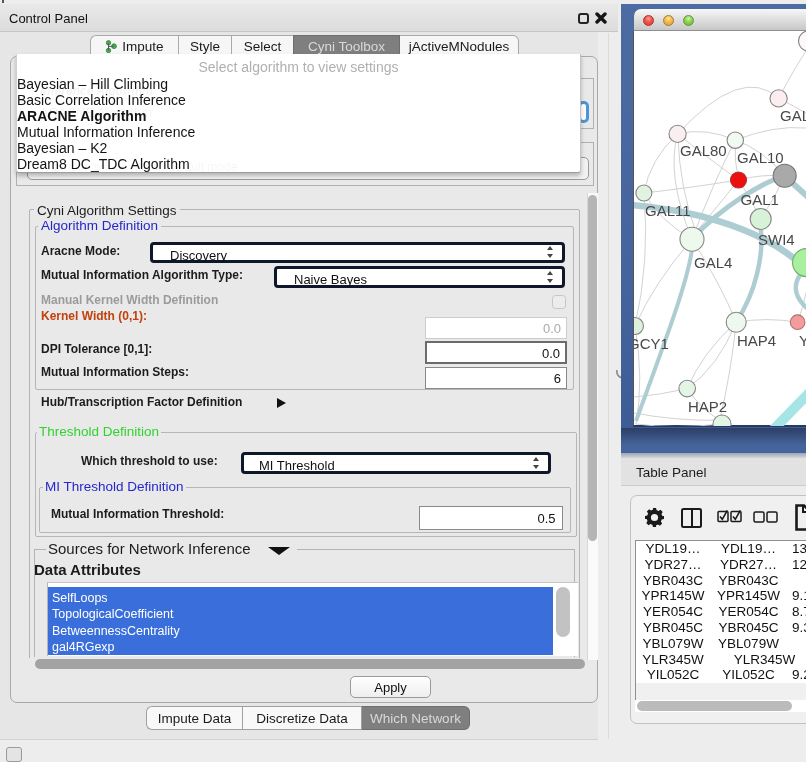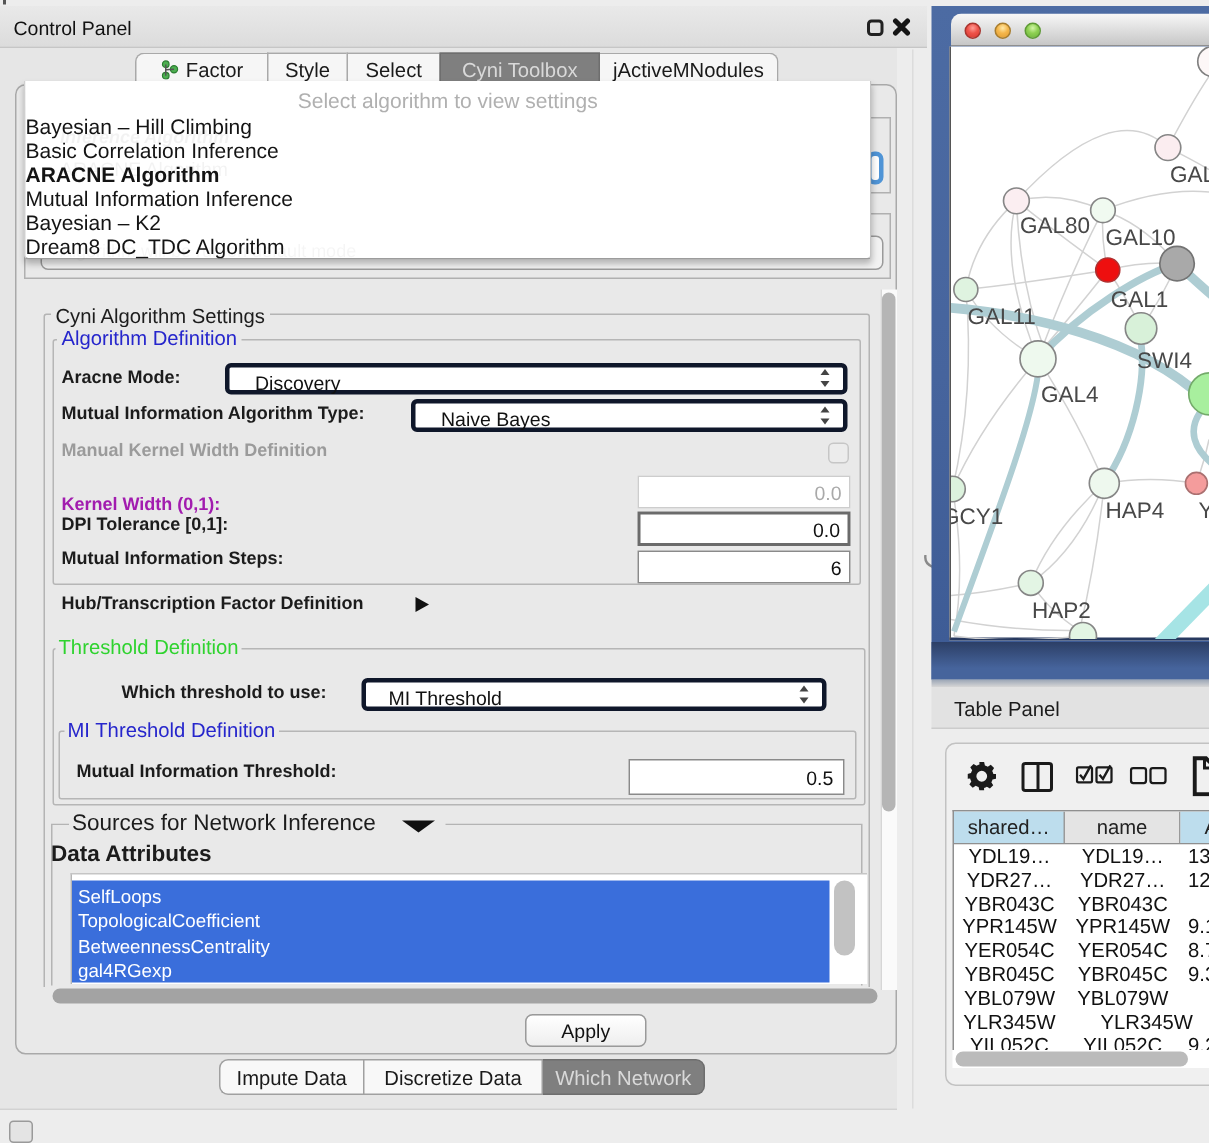--- a/index.html
+++ b/index.html
@@ -32,21 +32,21 @@
 <div class="abs" style="left:0;top:32px;width:598px;height:707px;background:#e6e6e6;"></div>
 
 <div class="abs" style="left:90px;top:35px;height:22px;display:flex;font-size:13.5px;color:#1a1a1a;">
   <div style="background:#f6f6f6;border:1px solid #a9a9a9;border-right:none;border-radius:6px 0 0 0;width:88px;display:flex;align-items:center;justify-content:center;gap:4px;">
     <svg width="13" height="13" viewBox="0 0 13 13">
         <circle cx="3.5" cy="2.8" r="2.2" fill="#4caf50" stroke="#2c7d32" stroke-width="0.8"></circle>
         <circle cx="9" cy="6.2" r="2.4" fill="#4caf50" stroke="#2c7d32" stroke-width="0.8"></circle>
         <circle cx="3.5" cy="10.5" r="2.2" fill="#4caf50" stroke="#2c7d32" stroke-width="0.8"></circle>
         <path d="M3.5 3 L3.5 10.5 M3.5 6.5 L9 6.2" stroke="#555" stroke-width="1" fill="none"></path>
       </svg>
-    <span>Factor</span>
+    <span>Impute</span>
     </div>
   <div style="background:#f6f6f6;border:1px solid #a9a9a9;border-right:none;width:53px;display:flex;align-items:center;justify-content:center;">Style</div>
   <div style="background:#f6f6f6;border:1px solid #a9a9a9;border-right:none;width:62px;display:flex;align-items:center;justify-content:center;">Select</div>
   <div style="background:#7f7f7f;border:1px solid #6e6e6e;color:#d9d9d9;width:107px;display:flex;align-items:center;justify-content:center;">Cyni Toolbox</div>
   <div style="background:#f6f6f6;border:1px solid #a9a9a9;border-left:none;border-radius:0 6px 0 0;width:119px;display:flex;align-items:center;justify-content:center;">jActiveMNodules</div>
 </div>
 
 <div class="abs" style="left:10px;top:56px;width:588px;height:647px;background:#e9e9e9;border:1px solid #a9a9a9;border-radius:7px;"></div>
 
 <div class="abs" style="left:16px;top:78px;width:578px;height:51px;border:1px solid #b0b0b0;"></div>
@@ -85,21 +85,21 @@
 
 <div class="lbl" style="left:41px;top:268.5px;">Mutual Information Algorithm Type:</div>
 <div class="combo" style="left:274px;top:266px;width:291px;height:21.5px;">
     <span class="ct" style="left:17px;">Naive Bayes</span>
     <span class="spin"></span>
   </div>
 
 <div class="lbl" style="left:41px;top:293.5px;color:#9b9b9b;">Manual Kernel Width Definition</div>
 <div class="abs" style="left:552px;top:295px;width:14px;height:14px;background:#ececec;border:1px solid #c6c6c6;border-radius:3.5px;"></div>
 
-<div class="lbl" style="left:41px;top:330px;color:#a21caf;">Kernel Width (0,1):</div>
+<div class="lbl" style="left:41px;top:310px;color:#c2410c;">Kernel Width (0,1):</div>
 <div class="field" style="left:425px;top:316.5px;width:142px;height:22px;border:1px solid #cdcdcd;color:#a9a9a9;padding:3px 5px 0 0;">0.0</div>
 
 <div class="lbl" style="left:41px;top:342.5px;">DPI Tolerance [0,1]:</div>
 <div class="field" style="left:425px;top:340.5px;width:142px;height:23px;border:2px solid #6b6b6b;padding:3px 5px 0 0;">0.0</div>
 
 <div class="lbl" style="left:41px;top:365.5px;">Mutual Information Steps:</div>
 <div class="field" style="left:425px;top:366.5px;width:142px;height:22px;border:1px solid #8a8a8a;padding:3px 5px 0 0;">6</div>
 
 <div class="lbl" style="left:41px;top:395.5px;">Hub/Transcription Factor Definition</div>
 <div class="abs" style="left:277px;top:398px;width:0;height:0;border-top:5.5px solid transparent;border-bottom:5.5px solid transparent;border-left:9px solid #111;"></div>
@@ -256,25 +256,20 @@
 <svg class="abs" style="left:753px;top:511px" width="26" height="13" viewBox="0 0 26 13">
   <rect x="1" y="1" width="10" height="10" rx="1.5" fill="none" stroke="#1a1a1a" stroke-width="1.5"></rect>
   <rect x="14" y="1" width="10" height="10" rx="1.5" fill="none" stroke="#1a1a1a" stroke-width="1.5"></rect>
 </svg>
 <svg class="abs" style="left:794px;top:504px" width="12" height="27" viewBox="0 0 12 27">
   <path d="M2.5,1.5 H10 L16,7.5 V25.5 H2.5 Z" fill="none" stroke="#1a1a1a" stroke-width="2.6"></path>
   <path d="M9,2 V8 H15" fill="none" stroke="#1a1a1a" stroke-width="2"></path>
 </svg>
 
 <div class="abs" style="left:635px;top:540px;width:171px;height:160px;overflow:hidden;border-top:1px solid #8f8f8f;border-left:1px solid #8f8f8f;">
-  <div style="display:flex;height:22px;font-size:13.5px;color:#222;border-bottom:1px solid #8f8f8f;">
-    <div style="flex:none;width:74px;background:#bddded;border-right:1px solid #9a9a9a;text-align:center;line-height:22px;">shared…</div>
-    <div style="flex:none;width:77px;background:#e4e4e4;border-right:1px solid #9a9a9a;text-align:center;line-height:22px;">name</div>
-    <div style="flex:none;width:40px;background:#bddded;padding-left:16px;line-height:22px;">Av</div>
-  </div>
   <div id="tbody" style="background:#fff;font-size:13.5px;color:#111;">
     <div style="display:flex;height:15.8px;line-height:15.8px;">
         <div style="flex:none;width:74px;text-align:center;">YDL19…</div>
         <div style="flex:none;width:77px;text-align:center;">YDL19…</div>
         <div style="flex:none;width:40px;padding-left:5px;">13.</div>
       </div>
     <div style="display:flex;height:15.8px;line-height:15.8px;">
         <div style="flex:none;width:74px;text-align:center;">YDR27…</div>
         <div style="flex:none;width:77px;text-align:center;">YDR27…</div>
         <div style="flex:none;width:40px;padding-left:5px;">12.</div>

